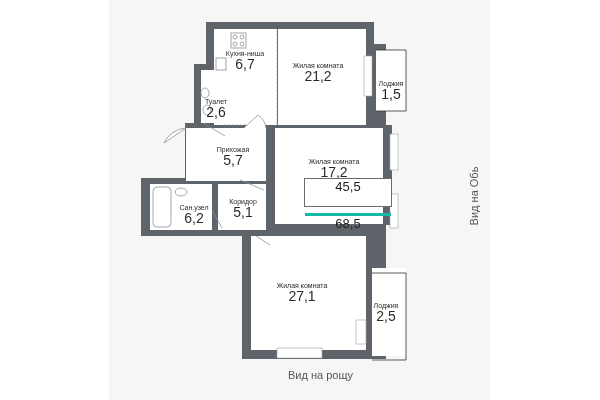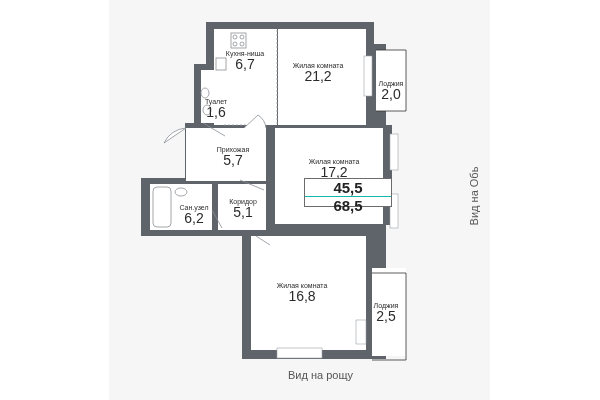--- a/index.html
+++ b/index.html
@@ -8,22 +8,22 @@
   .plan{position:absolute;left:0;top:0;width:600px;height:400px;}
   .lbl{position:absolute;text-align:center;color:#2b2b2b;white-space:nowrap;transform:translateX(-50%);}
   .lbl .name{font-size:7px;line-height:9px;display:block;}
   .lbl .area{font-size:14px;line-height:13px;display:block;}
   .view{position:absolute;font-size:11px;color:#555;}
   .view-right{left:474px;top:196px;transform:translate(-50%,-50%) rotate(-90deg);}
   .view-bottom{left:288px;top:369px;}
   .badge{position:absolute;left:304px;top:178px;width:86px;height:27px;border:1px solid #6b6b6b;background:#fff;display:flex;}
   .badge .type{width:42px;border-right:1px solid #6b6b6b;display:flex;align-items:center;justify-content:center;font-size:12px;color:#222;}
   .badge .vals{flex:1;display:flex;flex-direction:column;}
-  .badge .vals div{flex:1;display:flex;align-items:center;justify-content:center;font-size:15px;color:#222;font-weight:bold;}
-  .badge .vals div+div{border-top:1px solid #14b8a6;}
+  .badge .vals div{flex:1;display:flex;align-items:center;justify-content:center;font-size:13px;color:#222;}
+  .badge .vals div+div{border-top:3px solid #14b8a6;margin-top:19px;}
 </style>
 </head>
 <body>
 
 <div class="panel"></div>
 
 <svg class="plan" viewBox="0 0 600 400" xmlns="http://www.w3.org/2000/svg">
 
   <g fill="#5f646a">
     <rect x="206" y="22" width="168" height="108"></rect>
@@ -95,45 +95,45 @@
 <div class="lbl" style="left:245px;top:49px">
   <span class="name">Кухня-ниша</span>
   <span class="area">6,7</span>
 </div>
 <div class="lbl" style="left:318px;top:61px">
   <span class="name">Жилая комната</span>
   <span class="area">21,2</span>
 </div>
 <div class="lbl" style="left:391px;top:79px">
   <span class="name">Лоджия</span>
-  <span class="area">2,0</span>
+  <span class="area">1,5</span>
 </div>
 <div class="lbl" style="left:216px;top:97px">
   <span class="name">Туалет</span>
-  <span class="area">1,6</span>
+  <span class="area">2,6</span>
 </div>
 <div class="lbl" style="left:233px;top:145px">
   <span class="name">Прихожая</span>
   <span class="area">5,7</span>
 </div>
 <div class="lbl" style="left:334px;top:157px">
   <span class="name">Жилая комната</span>
   <span class="area">17,2</span>
 </div>
 <div class="lbl" style="left:194px;top:203px">
   <span class="name">Сан.узел</span>
   <span class="area">6,2</span>
 </div>
 <div class="lbl" style="left:243px;top:197px">
   <span class="name">Коридор</span>
   <span class="area">5,1</span>
 </div>
 <div class="lbl" style="left:302px;top:281px">
   <span class="name">Жилая комната</span>
-  <span class="area">16,8</span>
+  <span class="area">27,1</span>
 </div>
 <div class="lbl" style="left:386px;top:301px">
   <span class="name">Лоджия</span>
   <span class="area">2,5</span>
 </div>
 
 <div class="badge">
   <div class="vals">
     <div>45,5</div>
     <div>68,5</div>

